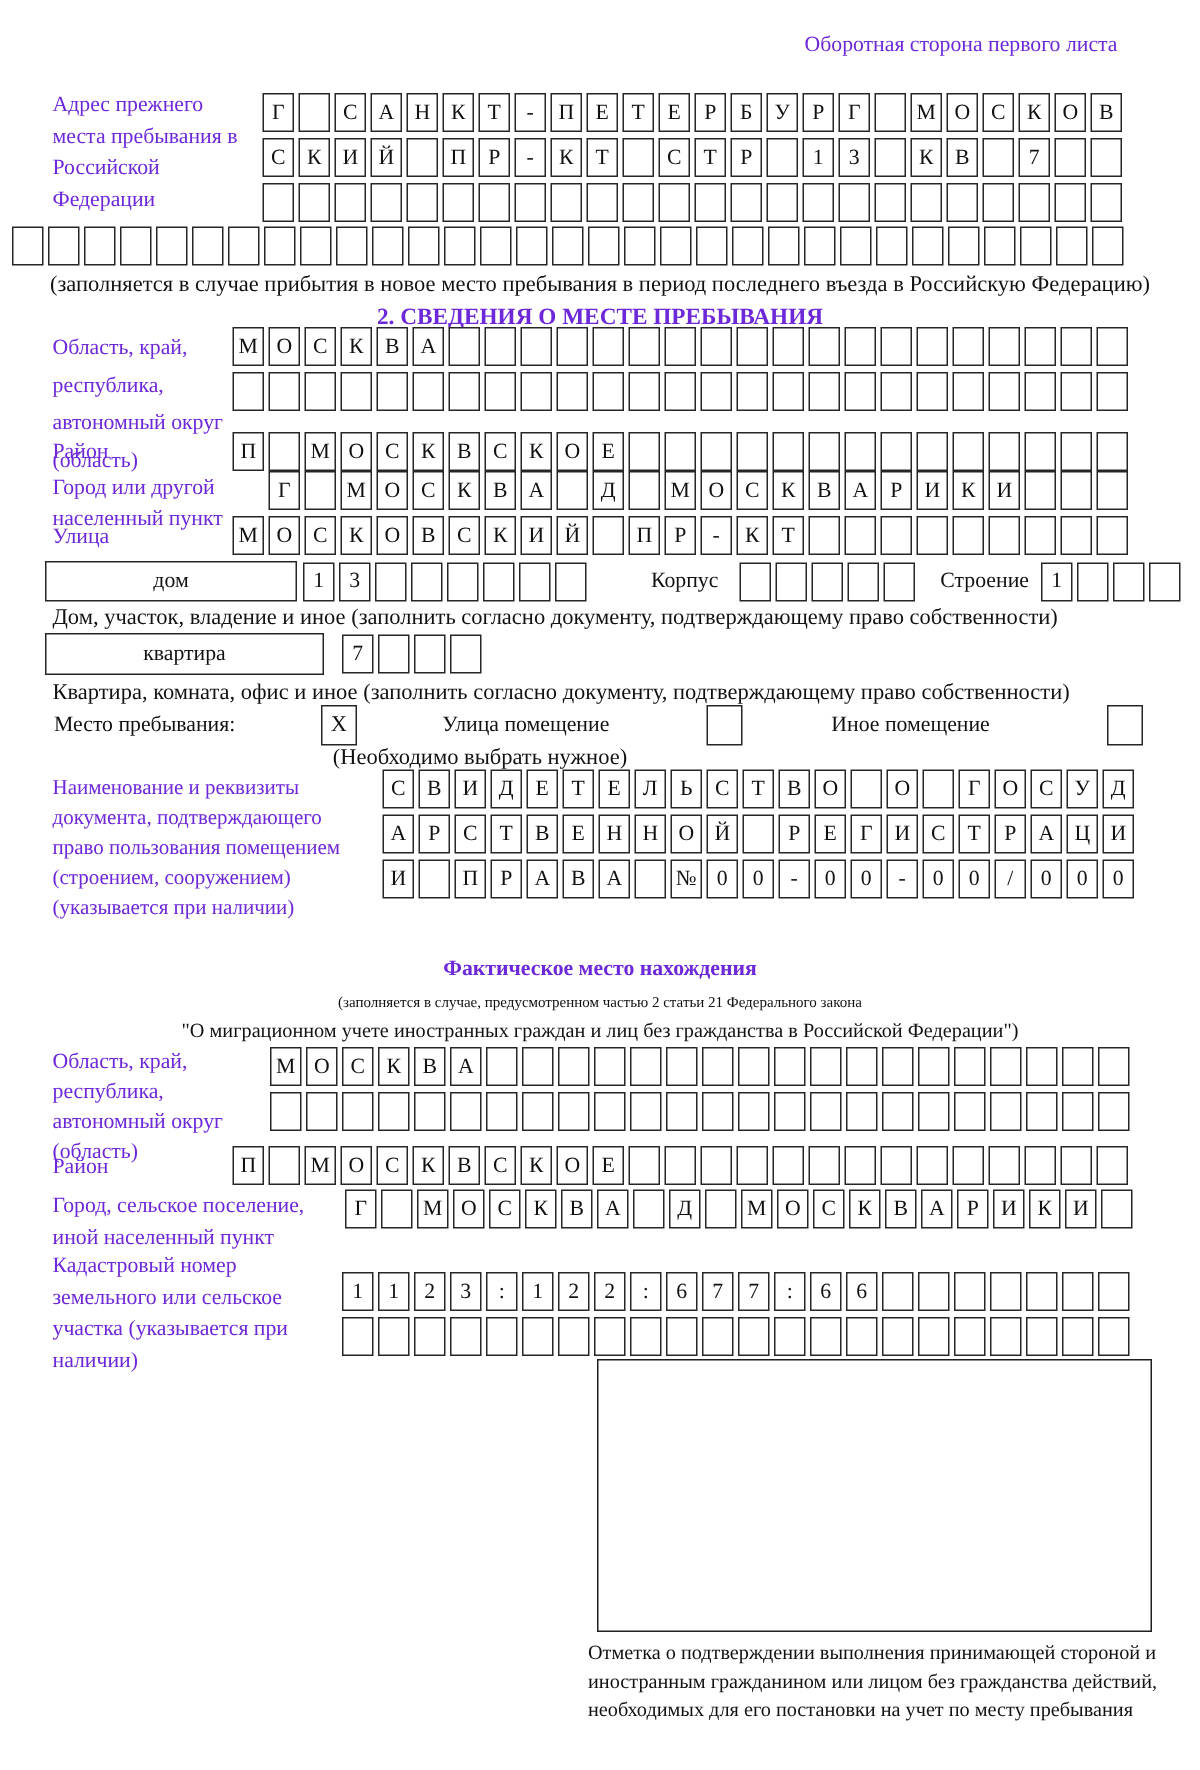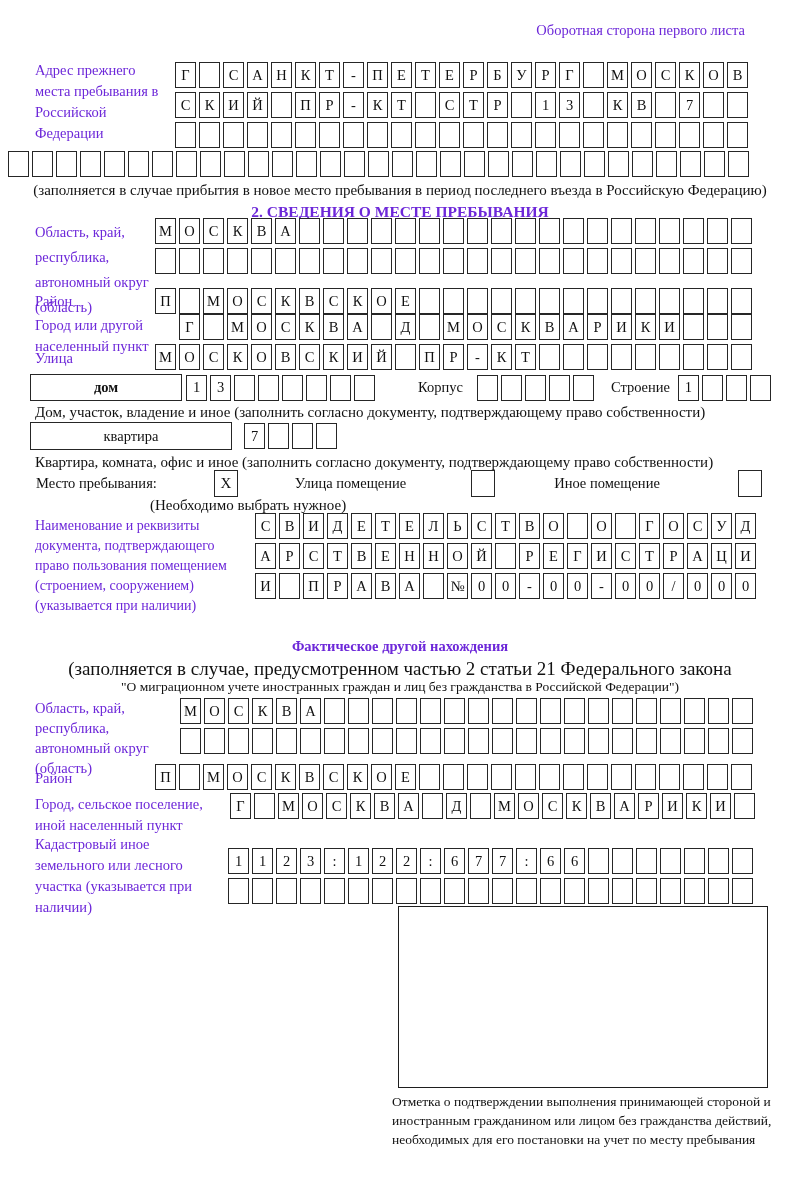--- a/index.html
+++ b/index.html
@@ -288,21 +288,21 @@
       <span class="cell"></span>
       <span class="cell"></span>
       <span class="cell"></span>
       <span class="cell"></span>
       <span class="cell"></span>
       <span class="cell"></span>
       <span class="cell"></span>
     </div>
 
   <div class="flexrow" style="left:30px;top:374px;">
-    <span class="bigbox" style="width:152px;font-weight:bold;">дом</span>
+    <span class="bigbox" style="width:168px;">дом</span>
     <span class="cellrow" style="position:static;margin-left:4px;">
         <span class="cell">1</span>
         <span class="cell">3</span>
         <span class="cell"></span>
         <span class="cell"></span>
         <span class="cell"></span>
         <span class="cell"></span>
         <span class="cell"></span>
         <span class="cell"></span>
       </span>
@@ -318,40 +318,40 @@
     <span class="cellrow" style="position:static;margin-left:8px;">
         <span class="cell">1</span>
         <span class="cell"></span>
         <span class="cell"></span>
         <span class="cell"></span>
       </span>
   </div>
   <div class="cap" style="left:35px;top:404px;">Дом, участок, владение и иное (заполнить согласно документу, подтверждающему право собственности)</div>
 
   <div class="flexrow" style="left:30px;top:422px;">
-    <span class="bigbox" style="width:202px;height:28px;">квартира</span>
+    <span class="bigbox" style="width:186px;height:28px;">квартира</span>
     <span class="cellrow" style="position:static;margin-left:12px;">
         <span class="cell">7</span>
         <span class="cell"></span>
         <span class="cell"></span>
         <span class="cell"></span>
       </span>
   </div>
   <div class="cap" style="left:35px;top:454px;">Квартира, комната, офис и иное (заполнить согласно документу, подтверждающему право собственности)</div>
 
   <div class="flexrow" style="left:36px;top:470px;gap:48px;">
     <span class="inline-lbl">Место пребывания:</span>
     <span class="checkbox" style="margin-left:9px;">X</span>
     <span class="inline-lbl" style="margin-left:9px;">Улица помещение</span>
     <span class="checkbox" style="margin-left:17px;"></span>
     <span class="inline-lbl" style="margin-left:11px;">Иное помещение</span>
     <span class="checkbox" style="margin-left:30px;"></span>
     <span class="inline-lbl" style="margin-left:20px;">Организация</span>
   </div>
-  <div class="cap" style="left:150px;top:497px;width:340px;">(Необходимо выбрать нужное)</div>
+  <div class="cap" style="left:150px;top:497px;width:340px;text-align:center;">(Необходимо выбрать нужное)</div>
 
   <div class="lbl" style="left:35px;top:516px;width:212px;line-height:20px;font-size:14px;">Наименование и реквизиты документа, подтверждающего право пользования помещением (строением, сооружением) (указывается при наличии)</div>
   <div class="cellrow" style="left:255px;top:513px;">
       <span class="cell">С</span>
       <span class="cell">В</span>
       <span class="cell">И</span>
       <span class="cell">Д</span>
       <span class="cell">Е</span>
       <span class="cell">Т</span>
       <span class="cell">Е</span>
@@ -410,22 +410,22 @@
       <span class="cell">0</span>
       <span class="cell">-</span>
       <span class="cell">0</span>
       <span class="cell">0</span>
       <span class="cell">/</span>
       <span class="cell">0</span>
       <span class="cell">0</span>
       <span class="cell">0</span>
     </div>
 
-  <div class="lbl center bold" style="top:636px;">Фактическое другой нахождения</div>
-  <div class="cap center" style="top:660px;font-size:19px;">(заполняется в случае, предусмотренном частью 2 статьи 21 Федерального закона</div>
+  <div class="lbl center bold" style="top:636px;">Фактическое место нахождения</div>
+  <div class="cap center" style="top:660px;font-size:10px;">(заполняется в случае, предусмотренном частью 2 статьи 21 Федерального закона</div>
   <div class="cap center" style="top:678px;font-size:13.5px;">"О миграционном учете иностранных граждан и лиц без гражданства в Российской Федерации")</div>
 
   <div class="lbl" style="left:35px;top:698px;width:152px;line-height:20px;">Область, край, республика, автономный округ (область)</div>
   <div class="cellrow" style="left:180px;top:698px;">
       <span class="cell">М</span>
       <span class="cell">О</span>
       <span class="cell">С</span>
       <span class="cell">К</span>
       <span class="cell">В</span>
       <span class="cell">А</span>
@@ -523,21 +523,21 @@
       <span class="cell">К</span>
       <span class="cell">В</span>
       <span class="cell">А</span>
       <span class="cell">Р</span>
       <span class="cell">И</span>
       <span class="cell">К</span>
       <span class="cell">И</span>
       <span class="cell"></span>
     </div>
 
-  <div class="lbl" style="left:35px;top:834px;width:185px;">Кадастровый иное земельного или лесного участка (указывается при наличии)</div>
+  <div class="lbl" style="left:35px;top:834px;width:185px;">Кадастровый номер земельного или сельское участка (указывается при наличии)</div>
   <div class="cellrow" style="left:228px;top:848px;">
       <span class="cell">1</span>
       <span class="cell">1</span>
       <span class="cell">2</span>
       <span class="cell">3</span>
       <span class="cell">:</span>
       <span class="cell">1</span>
       <span class="cell">2</span>
       <span class="cell">2</span>
       <span class="cell">:</span>

